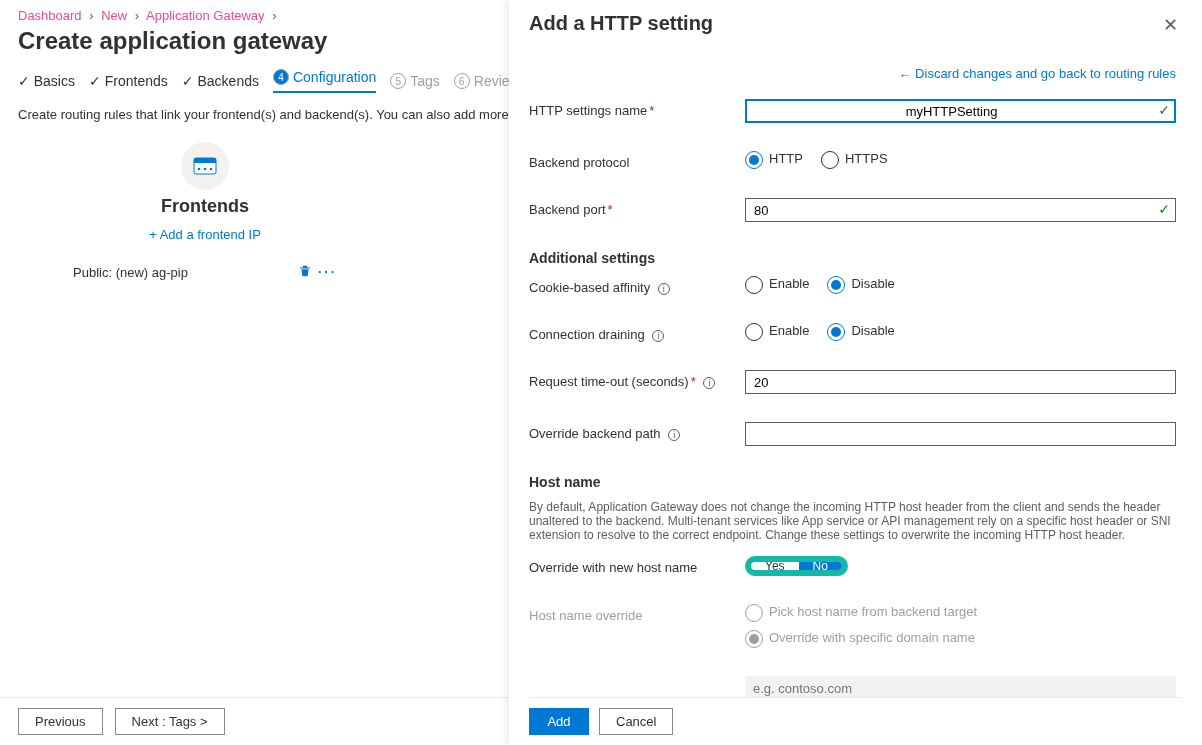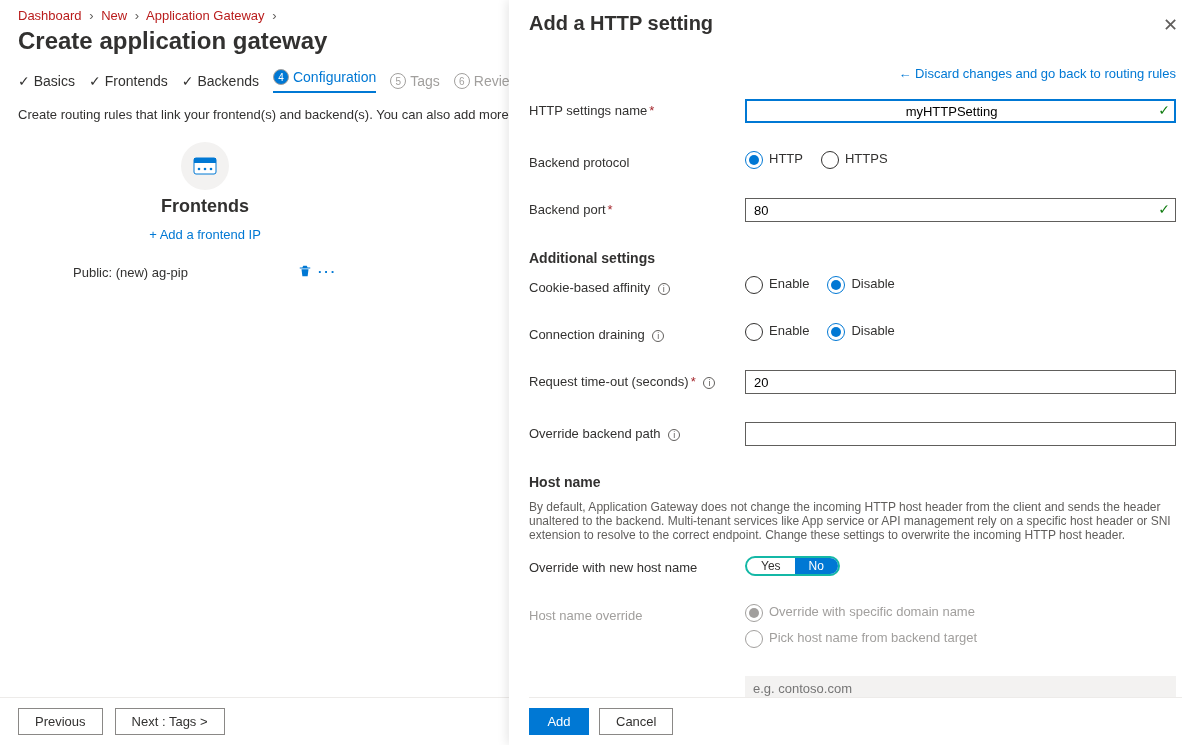--- a/index.html
+++ b/index.html
@@ -9,21 +9,21 @@
     font-size: 13px;
     color: #323130;
     background: #ffffff;
     width: 1202px;
     height: 745px;
     overflow: hidden;
     position: relative;
   }
   a { color: #0078d4; text-decoration: none; cursor: pointer; }
   .breadcrumb { padding: 8px 18px 4px 18px; font-size: 13px; color: #605e5c; }
-  .breadcrumb span { color: #b91c1c; }
+  .breadcrumb span { color: #ec4899; }
   .breadcrumb .sep { color: #605e5c; margin: 0 4px; }
   h1.title { font-size: 24px; font-weight: 600; margin: 0 18px 14px 18px; }
   .wizard { display: flex; padding: 0 18px; align-items: center; gap: 14px; border-bottom: none; margin-bottom: 14px; flex-wrap: nowrap; }
   .wiz-step { display: inline-flex; align-items: center; font-size: 14px; color: #323130; gap: 4px; white-space: nowrap; }
   .wiz-step .check { color: #323130; }
   .wiz-step.active { color:#0078d4; border-bottom:2px solid #0078d4; padding-bottom:6px; }
   .wiz-step.active .num { background:#0078d4; color:#fff; }
   .wiz-step .num { width:16px; height:16px; border-radius:50%; border:1px solid #a19f9d; font-size:10px; display:inline-flex; align-items:center; justify-content:center; }
   .wiz-step.pending { color:#a19f9d; }
   .desc { padding: 0 18px; color:#323130; font-size:13px; margin-bottom:20px; }
@@ -80,21 +80,21 @@
     display:inline-flex; align-items:center; justify-content:center;
   }
   .radio.sel .circle { border-color:#0078d4; }
   .radio.sel .dot { width:10px; height:10px; border-radius:50%; background:#0078d4; }
   .radio.dis { color:#a19f9d; }
   .radio.dis .circle { border-color:#a19f9d; }
   .radio.dis.sel .dot { background:#a19f9d; }
   .section-h { font-size:14px; font-weight:600; margin:8px 0 10px 0; }
   .hostdesc { font-size:12px; color:#605e5c; margin-bottom:14px; }
   .pill-toggle {
-    display:inline-flex; border:2px solid #14b8a6; border-radius:12px; overflow:hidden;
+    display:inline-flex; border:6px solid #14b8a6; border-radius:12px; overflow:hidden;
     font-size:12px; height:20px;
   }
   .pill-toggle span { padding:2px 14px; display:inline-flex; align-items:center; cursor:pointer; }
   .pill-toggle span.on { background:#0078d4; color:#fff; }
   .pill-toggle.dis { border-color:#a19f9d; color:#a19f9d; }
   .dis-input {
     width:100%; border:none; background:#f3f2f1; color:#a19f9d; padding:12px 8px; height:24px; font-size:13px;
   }
   .panel-footer {
     margin-top:auto; border-top:1px solid #edebe9; padding:10px 0; display:flex; gap:10px;
@@ -280,30 +280,30 @@
         <span class="pill-toggle">
           <span>Yes</span>
           <span class="on">No</span>
         </span>
       </div>
     </div>
 
     <div class="form-row">
       <div class="form-label dim">Host name override</div>
       <div class="form-ctrl" style="display:flex;flex-direction:column;gap:8px;">
+        <label class="radio dis">
+            <span class="circle"></span>
+            <span>Pick host name from backend target</span>
+          </label>
         <label class="radio dis sel">
             <span class="circle">
               <span class="dot"></span>
             </span>
             <span>Override with specific domain name</span>
           </label>
-        <label class="radio dis">
-            <span class="circle"></span>
-            <span>Pick host name from backend target</span>
-          </label>
       </div>
     </div>
 
     <div class="form-row">
       <div class="form-label"></div>
       <div class="form-ctrl">
         <input class="dis-input" disabled="" placeholder="e.g. contoso.com" style="">
       </div>
     </div>
 

